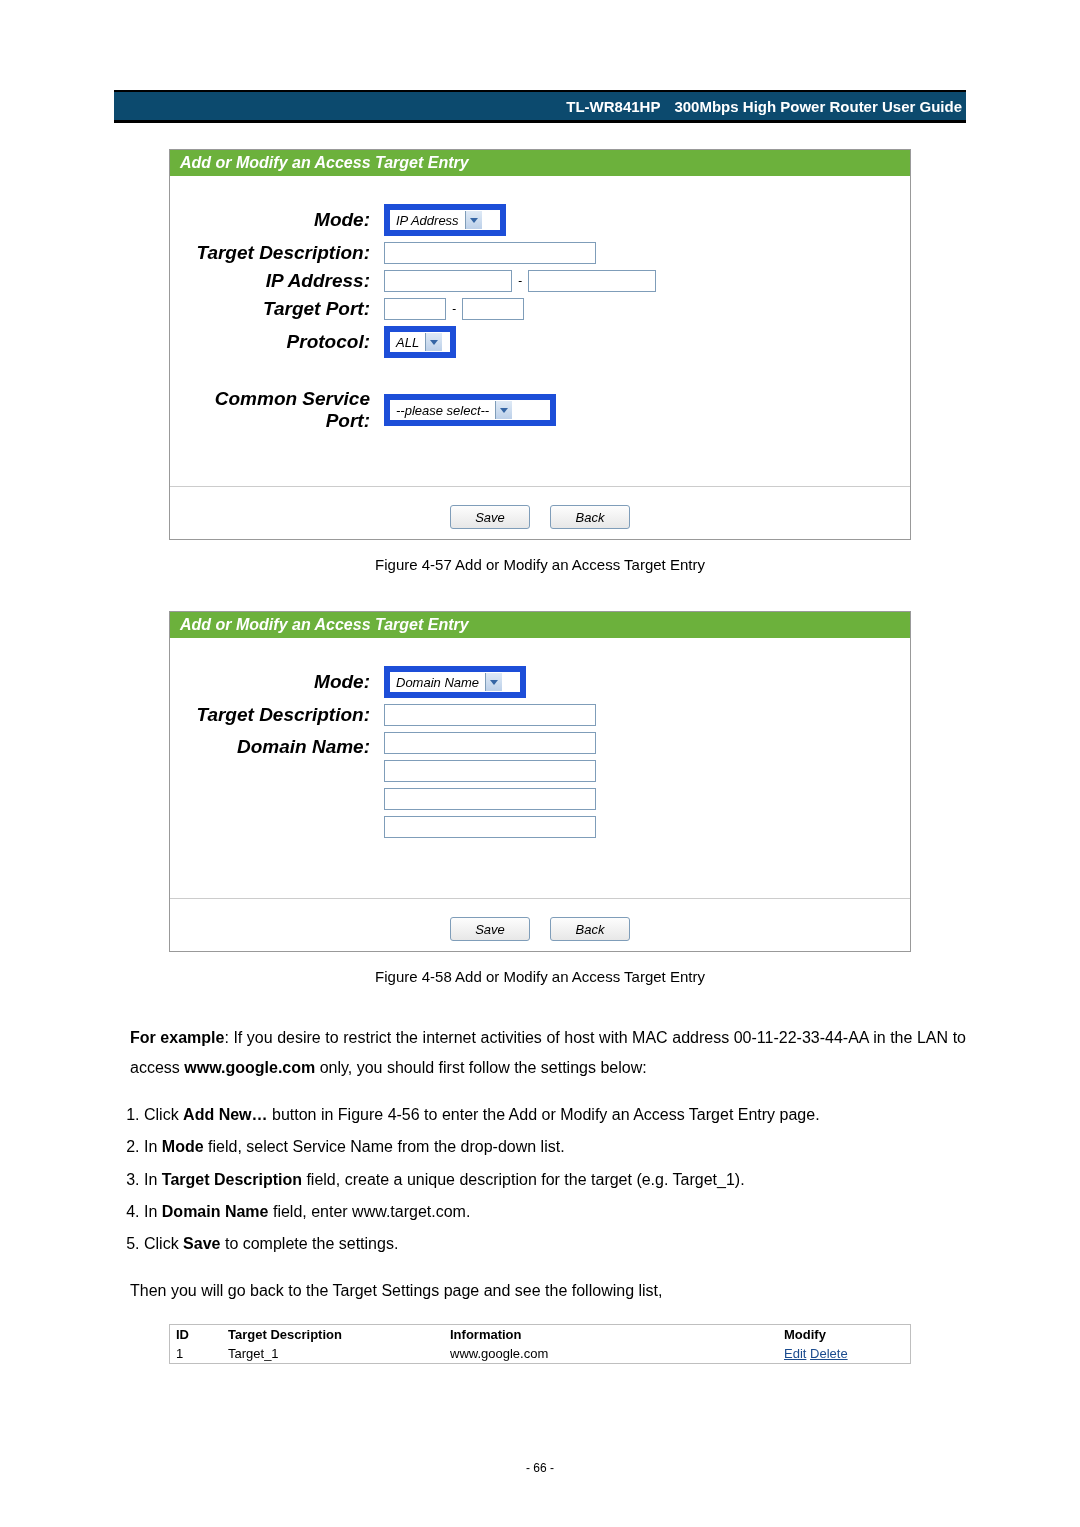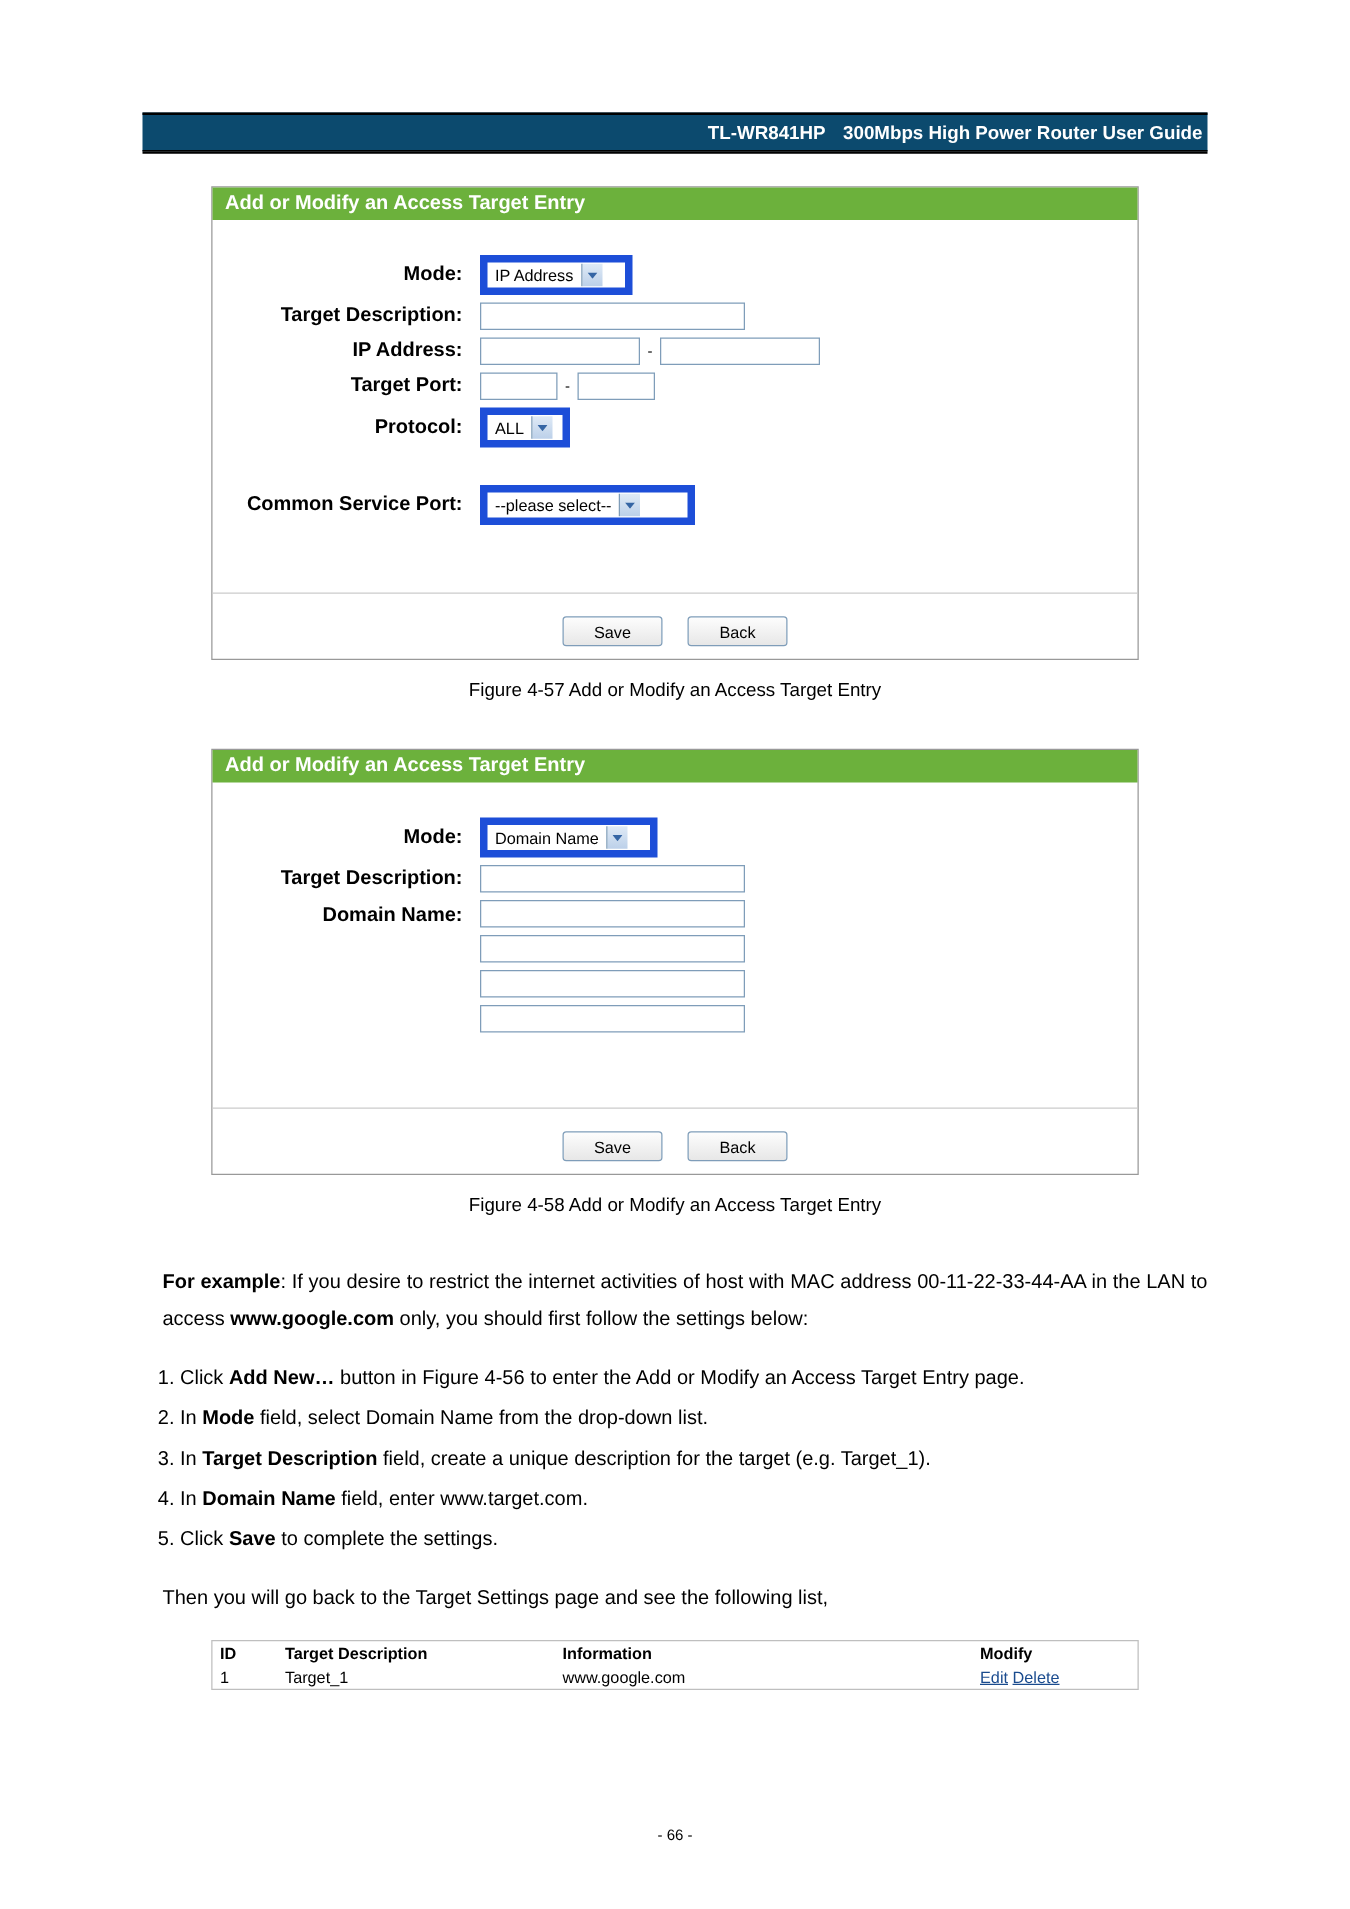--- a/index.html
+++ b/index.html
@@ -40,20 +40,21 @@
   font-weight: bold;
 }
 .header-rule {
   border-bottom: 2px solid #000;
   margin-bottom: 26px;
 }
 .figure-wrap {
   width: 740px;
   margin: 0 auto 14px auto;
   border: 1px solid #999;
+  font-style: italic;
 }
 .panel-title {
   background: #6cb13c;
   color: #fff;
   font-weight: bold;
   font-size: 16px;
   padding: 4px 10px;
   font-family: "Trebuchet MS", Arial, sans-serif;
 }
 .panel-body {
@@ -62,21 +63,21 @@
 .form-row {
   display: flex;
   align-items: center;
   margin-bottom: 6px;
   font-family: Tahoma, Arial, sans-serif;
 }
 .form-label {
   width: 190px;
   text-align: right;
   font-weight: bold;
-  font-size: 16px;
+  font-size: 19px;
   padding-right: 14px;
 }
 .select-look {
   display: flex;
   align-items: center;
   border: 6px solid #1d4ed8;
   background: #fff;
   height: 20px;
   font-size: 13px;
 }
@@ -286,21 +287,21 @@
     </div>
   </div>
   <div class="caption">Figure 4-58    Add or Modify an Access Target Entry</div>
 
   <div class="body-text">
     <p><b>For example</b><span>: If you desire to restrict the internet activities of host with MAC address 00-11-22-33-44-AA in the LAN to access </span><b>www.google.com</b><span> only, you should first follow the settings below:</span></p>
   </div>
 
   <ol class="steps">
     <li><span>Click </span><b>Add New…</b><span> button in Figure 4-56 to enter the Add or Modify an Access Target Entry page.</span></li>
-    <li><span>In </span><b>Mode</b><span> field, select Domain Name from the drop-down list.</span></li>
+    <li><span>In </span><b>Mode</b><span> field, select Service Name from the drop-down list.</span></li>
     <li><span>In </span><b>Target Description</b><span> field, create a unique description for the target (e.g. Target_1).</span></li>
     <li><span>In </span><b>Domain Name</b><span> field, enter www.target.com.</span></li>
     <li><span>Click </span><b>Save</b><span> to complete the settings.</span></li>
   </ol>
 
   <div class="body-text">
     <p>Then you will go back to the Target Settings page and see the following list,</p>
   </div>
 
   <div class="table-wrap">

